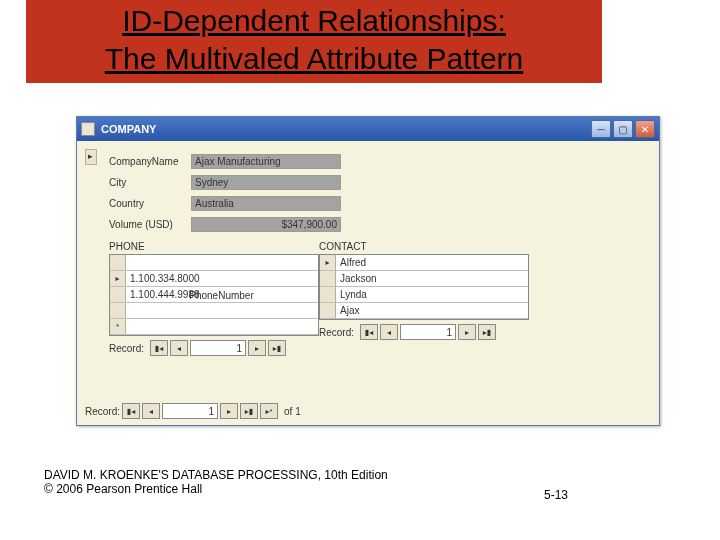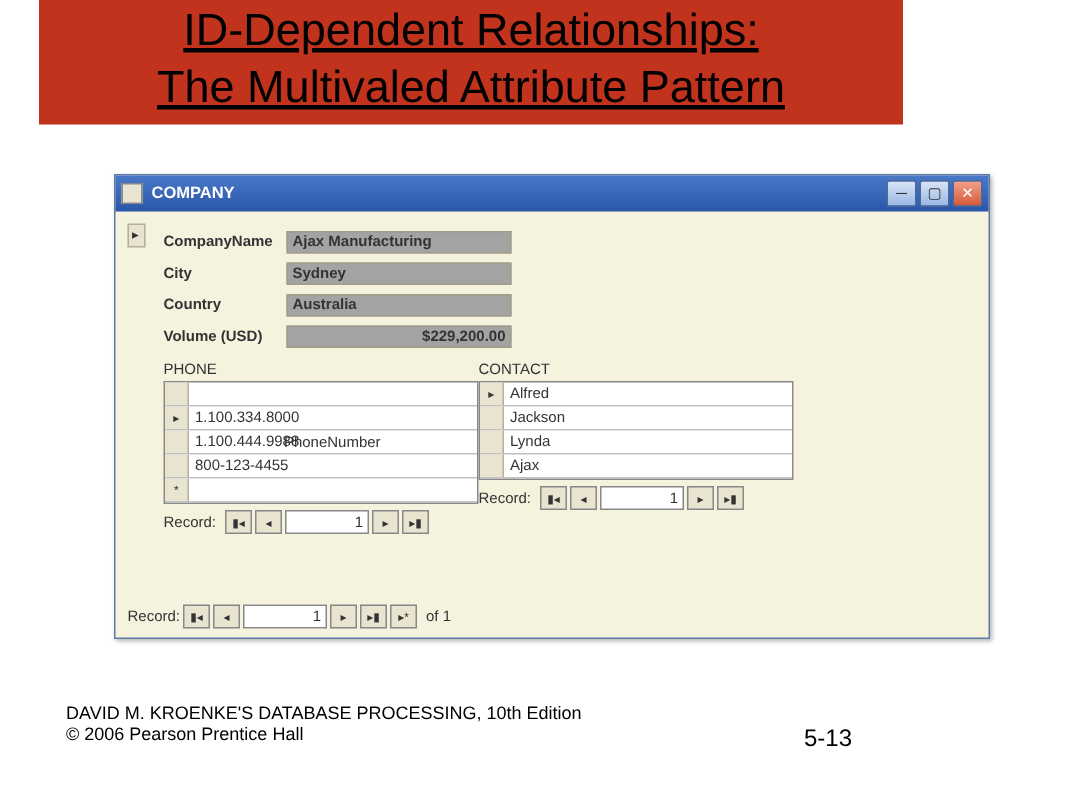--- a/index.html
+++ b/index.html
@@ -12,39 +12,39 @@
   .titlebar { height: 24px; background: linear-gradient(#4a78c9, #2a56a7); display: flex; align-items: center; padding: 0 4px; color: #fff; font-size: 11px; }
   .app-icon { width: 14px; height: 14px; background: #e8e4d0; border: 1px solid #888; margin-right: 6px; }
   .titlebar-text { flex: 1; font-weight: bold; }
   .winbtns { display: flex; gap: 2px; }
   .winbtn { width: 20px; height: 18px; background: linear-gradient(#d8e4f7,#9ab8e4); border: 1px solid #4a6a9a; border-radius: 2px; display: flex; align-items: center; justify-content: center; font-size: 10px; color: #333; }
   .winbtn.close { background: linear-gradient(#f2a08a,#d45a3a); color: #fff; }
   .form-body { position: relative; padding: 8px 10px; font-size: 11px; color: #333; height: calc(100% - 24px); }
   .marker-col { position: absolute; left: 8px; top: 8px; width: 12px; height: 16px; background: #e8e4d0; border: 1px solid #b5b09a; }
   .marker-col::after { content: "▸"; font-size: 9px; position: absolute; left: 2px; top: 1px; color: #333; }
   .fields { margin-left: 22px; margin-top: 2px; }
-  .frow { display: flex; align-items: center; height: 21px; font-weight: bold; }
+  .frow { display: flex; align-items: center; height: 21px; }
   .flabel { width: 82px; font-size: 10px; }
   .finput { width: 150px; height: 15px; border: 1px solid #a09c88; background: #a3a3a3; font-size: 10px; padding: 0 3px; display: flex; align-items: center; }
   .finput.num { justify-content: flex-end; }
   .subforms { display: flex; margin-left: 22px; margin-top: 6px; }
   .subform { width: 210px; }
   .sublabel { font-size: 10px; margin-bottom: 2px; }
   .grid { border: 1px solid #888; background: #fff; font-size: 10px; }
   .grow { display: flex; height: 16px; border-bottom: 1px solid #c0c0c0; }
   .gcell-mark { width: 16px; background: #e8e4d0; border-right: 1px solid #b5b09a; display: flex; align-items: center; justify-content: center; font-size: 8px; }
   .gcell-head { flex: 1; background: #e8e4d0; border-right: 1px solid #b5b09a; display: flex; align-items: center; justify-content: center; font-weight: normal; margin-top: 40px; }
   .gcell { flex: 1; padding: 0 4px; display: flex; align-items: center; }
   .recnav { display: flex; align-items: center; font-size: 10px; margin-top: 4px; gap: 2px; }
   .recnav .lbl { margin-right: 4px; }
   .navbtn { width: 18px; height: 16px; background: #e8e4d0; border: 1px solid #888; display: flex; align-items: center; justify-content: center; font-size: 8px; }
   .recinput { width: 56px; height: 16px; border: 1px solid #888; background: #fff; font-size: 10px; text-align: right; padding: 0 3px; display: flex; align-items: center; justify-content: flex-end; }
   .mainnav { position: absolute; left: 8px; bottom: 6px; display: flex; align-items: center; font-size: 10px; gap: 2px; }
   .footer { position: absolute; left: 44px; bottom: 44px; font-size: 12px; color: #000; }
-  .pagenum { position: absolute; right: 60px; bottom: 38px; font-size: 16px; }
+  .pagenum { position: absolute; right: 60px; bottom: 38px; font-size: 12px; }
 </style>
 </head>
 <body>
 
 <div class="slide">
   <div class="title-bg">
     <div class="title">
       <span class="u">ID-Dependent Relationships:</span><br>
       <span class="u">The Multivaled Attribute Pattern</span>
     </div>
@@ -70,21 +70,21 @@
         <div class="frow">
           <div class="flabel">City</div>
           <div class="finput">Sydney</div>
         </div>
         <div class="frow">
           <div class="flabel">Country</div>
           <div class="finput">Australia</div>
         </div>
         <div class="frow">
           <div class="flabel">Volume (USD)</div>
-          <div class="finput num">$229,200.00</div>
+          <div class="finput num">$347,900.00</div>
         </div>
       </div>
 
       <div class="subforms">
         <div class="subform">
           <div class="sublabel">PHONE</div>
           <div class="grid">
             <div class="grow">
               <div class="gcell-mark"></div>
               <div class="gcell-head">PhoneNumber</div>
@@ -92,21 +92,20 @@
             <div class="grow">
                 <div class="gcell-mark">▸</div>
                 <div class="gcell">1.100.334.8000</div>
               </div>
             <div class="grow">
                 <div class="gcell-mark"></div>
                 <div class="gcell">1.100.444.9988</div>
               </div>
             <div class="grow">
                 <div class="gcell-mark"></div>
-                <div class="gcell">800-123-4455</div>
               </div>
             <div class="grow">
                 <div class="gcell-mark">*</div>
                 <div class="gcell"></div>
               </div>
           </div>
           <div class="recnav">
             <span class="lbl">Record:</span>
             <div class="navbtn">▮◂</div>
             <div class="navbtn">◂</div>

